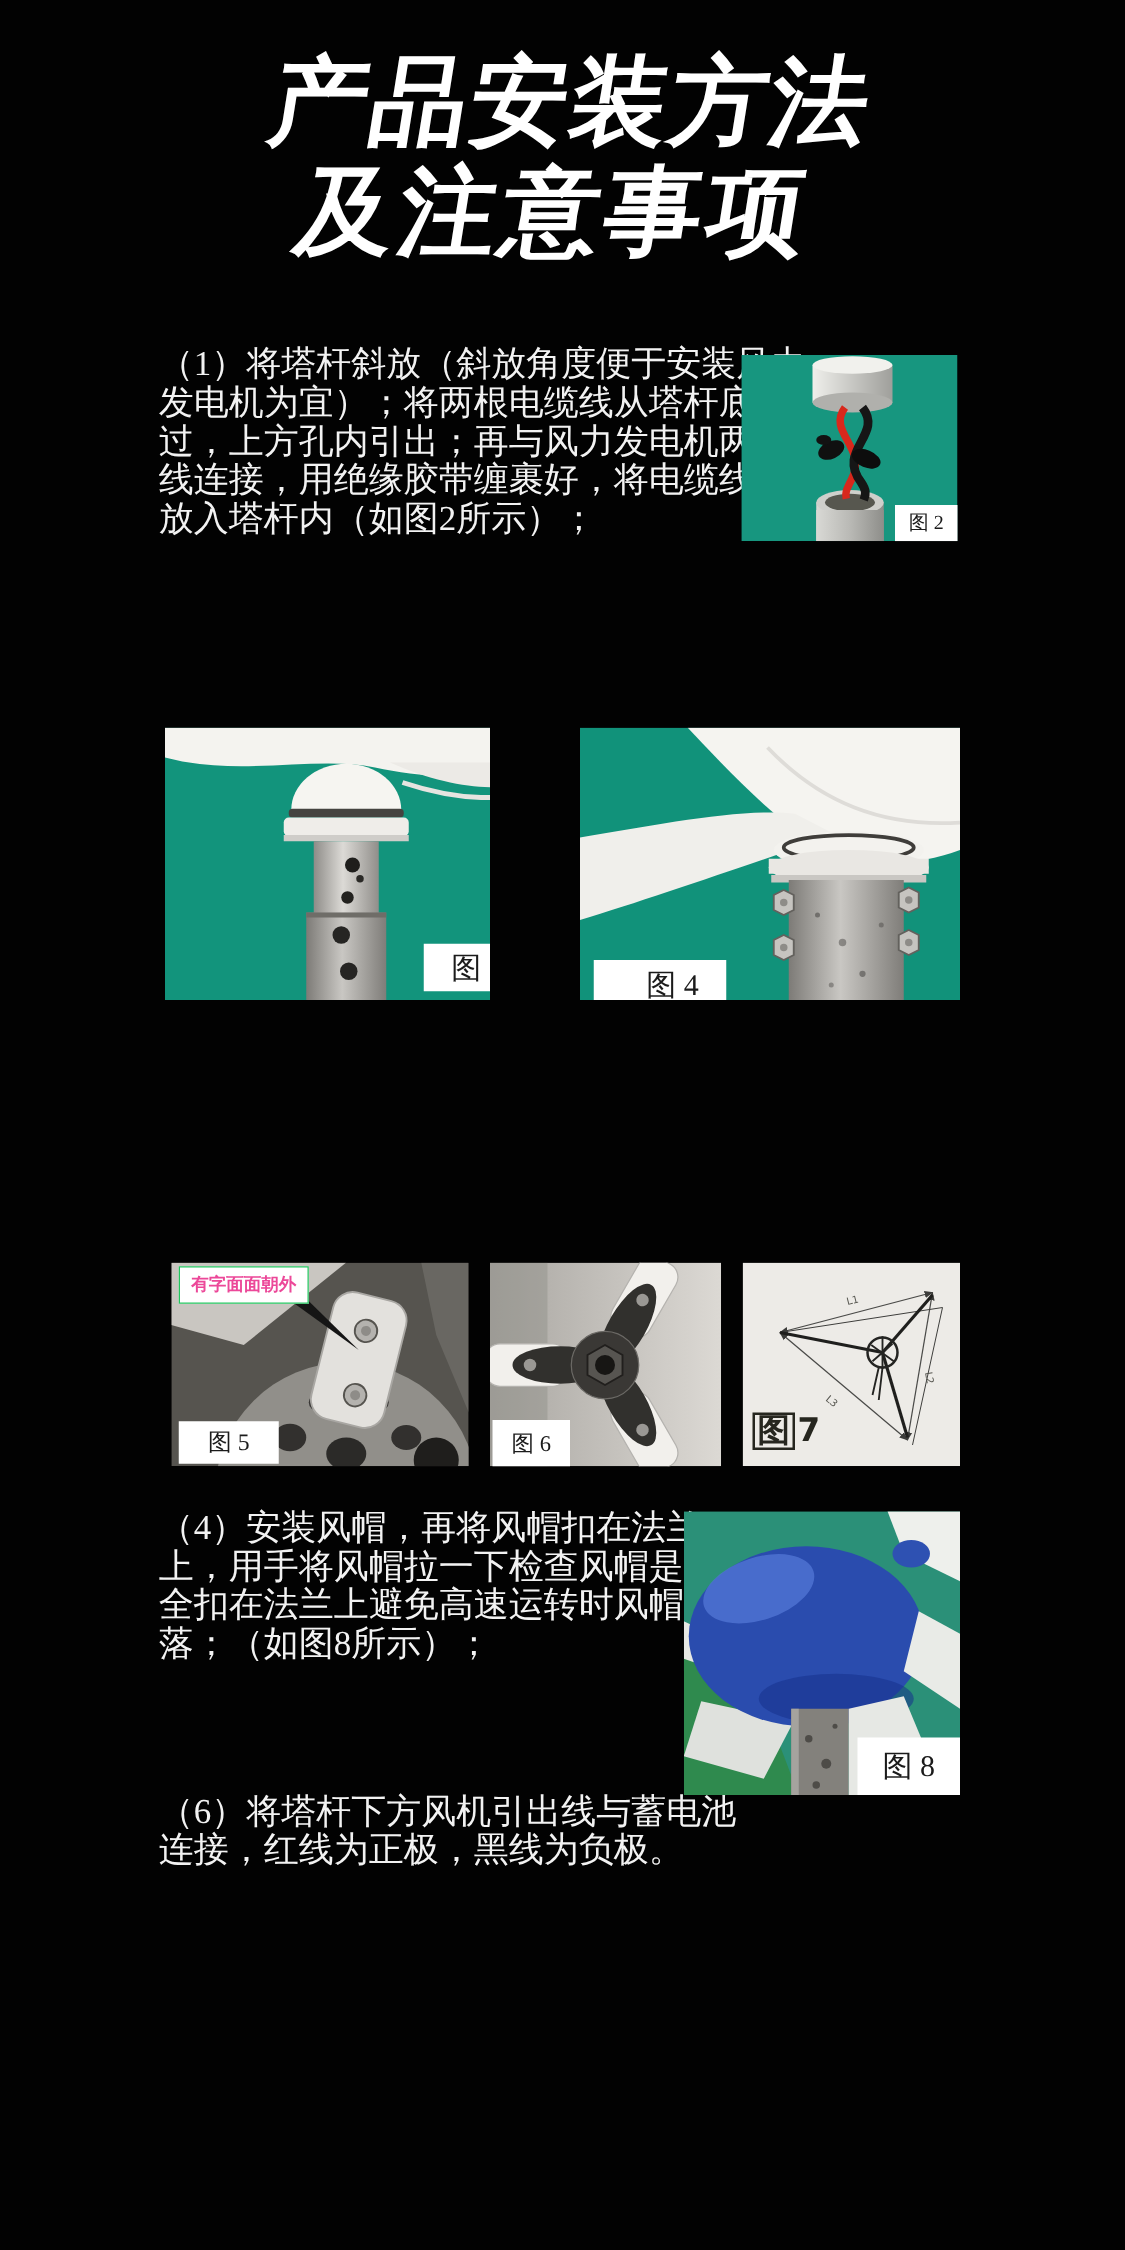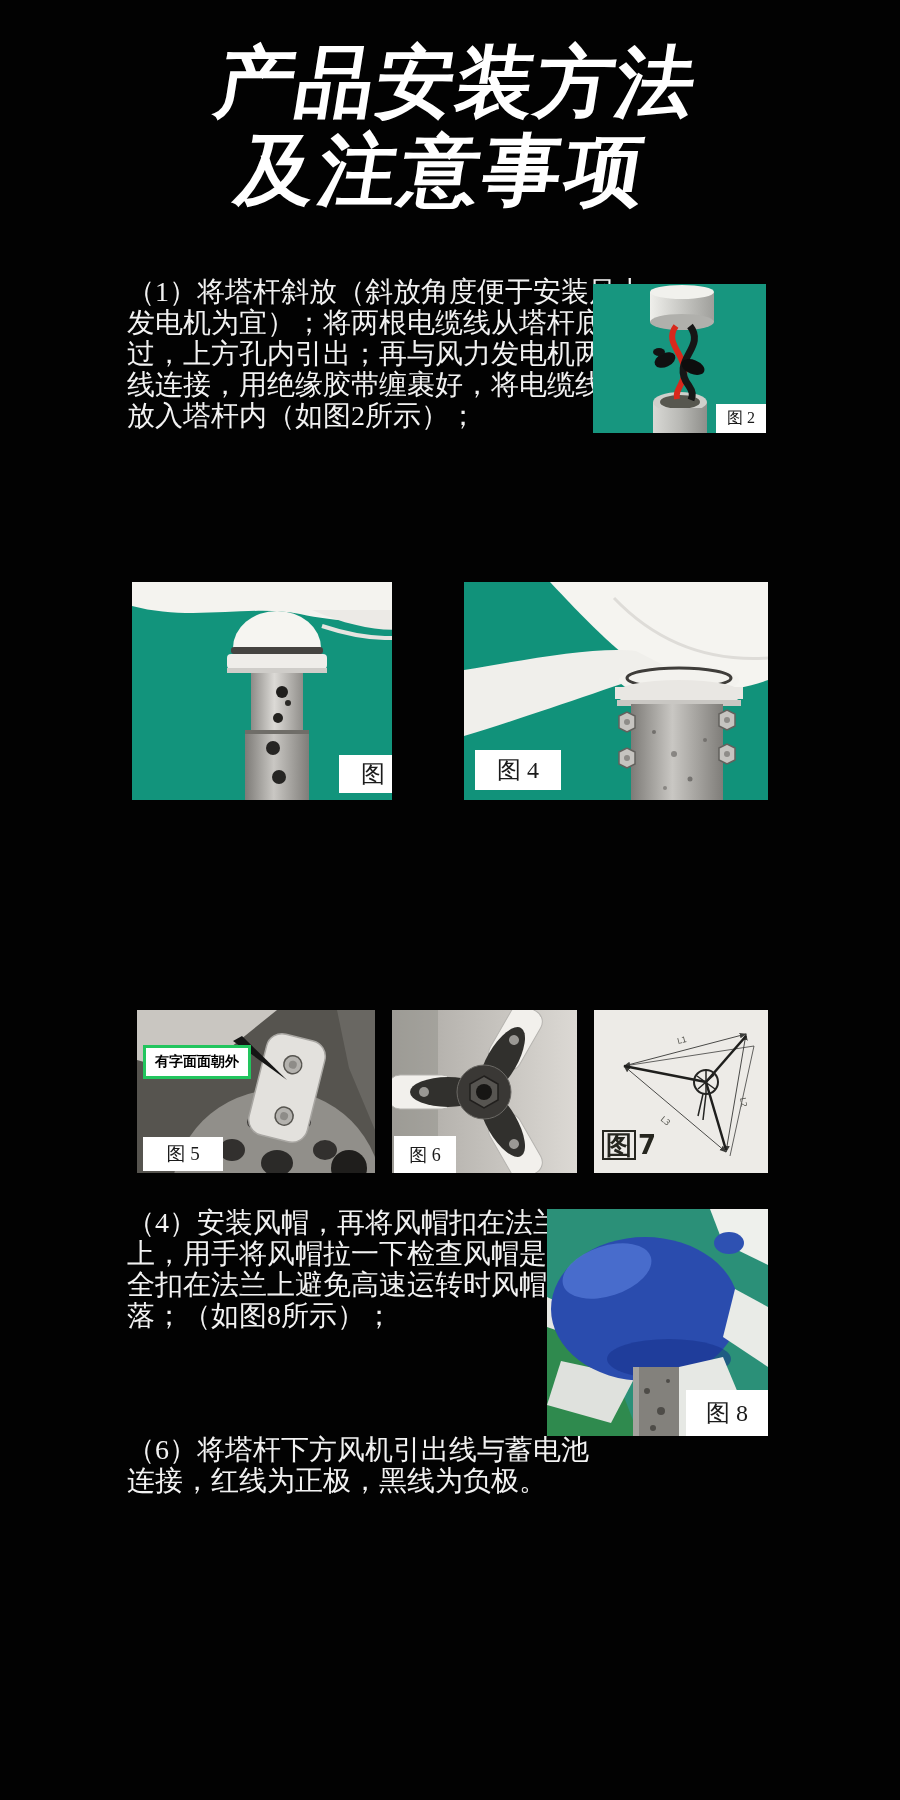--- a/index.html
+++ b/index.html
@@ -11,23 +11,23 @@
          transform:skewX(-9deg);font-family:"DejaVu Sans",sans-serif;}
   .title .t2{letter-spacing:4px;}
   
   .para{position:absolute;color:#f2f2f2;font-size:28px;line-height:31px;white-space:pre;
         font-family:"Liberation Serif","DejaVu Serif",serif;}
   
   .photo{position:absolute;overflow:hidden;}
   .photo svg{position:absolute;left:0;top:0;}
   .figlabel{position:absolute;background:#fff;color:#1b1b1b;display:flex;align-items:center;
             justify-content:center;font-family:"Liberation Serif","DejaVu Serif",serif;}
-  .callout{position:absolute;background:#fff;border:3px solid #22c55e;color:#000000;
+  .callout{position:absolute;background:#fff;border:1px solid #22c55e;color:#ec4899;
            display:flex;align-items:center;justify-content:center;font-weight:bold;
-           font-family:"DejaVu Sans",sans-serif;margin-top:32px;}
+           font-family:"DejaVu Sans",sans-serif;}
   .fig7label{position:absolute;color:#26261f;font-weight:bold;background:transparent;
              font-family:"DejaVu Sans",sans-serif;display:flex;align-items:center;gap:2px;}
   .fig7label .boxed{border:2px solid #26261f;padding:0 2px;line-height:1;}
 </style>
 </head>
 <body>
 
 <div id="page">
 
   <div class="title">
@@ -132,21 +132,21 @@
         <polygon points="155,134 163,130 171,134 171,146 163,150 155,146"></polygon>
         <polygon points="155,170 163,166 171,170 171,182 163,186 155,182"></polygon>
         <polygon points="255,132 263,128 271,132 271,144 263,148 255,144"></polygon>
         <polygon points="255,166 263,162 271,166 271,178 263,182 255,178"></polygon>
         <circle cx="163" cy="140" r="3" fill="#8e8c88" stroke="none"></circle>
         <circle cx="163" cy="176" r="3" fill="#8e8c88" stroke="none"></circle>
         <circle cx="263" cy="138" r="3" fill="#8e8c88" stroke="none"></circle>
         <circle cx="263" cy="172" r="3" fill="#8e8c88" stroke="none"></circle>
       </g>
     </svg>
-    <div class="figlabel" style="left:11px;top:168px;width:86px;height:40px;font-size:24px;">图 4</div>
+    <div class="figlabel" style="left:11px;top:186px;width:86px;height:40px;font-size:24px;padding-left:20px;">图 4</div>
   </div>
 
   <div class="photo" style="left:137px;top:1010px;width:238px;height:163px;">
     <svg width="238" height="163" viewBox="0 0 238 163">
       <rect width="238" height="163" fill="#56544f"></rect>
       <polygon points="0,0 140,0 58,66 0,50" fill="#c9c6c1"></polygon>
       <polygon points="200,0 238,0 238,120 212,58" fill="#77756f" opacity="0.6"></polygon>
       <circle cx="140" cy="185" r="105" fill="#918f8a"></circle>
       <ellipse cx="95" cy="140" rx="13" ry="11" fill="#32302e"></ellipse>
       <ellipse cx="140" cy="153" rx="16" ry="13" fill="#2b2a28"></ellipse>

